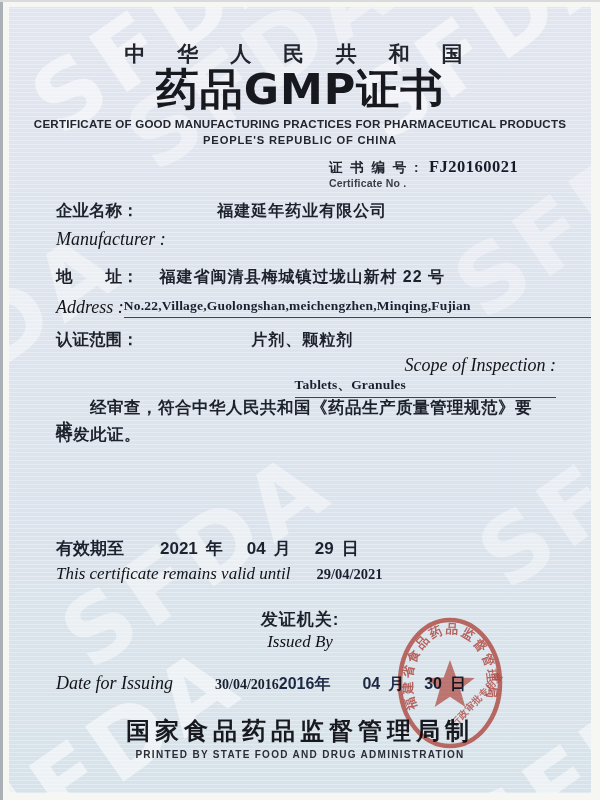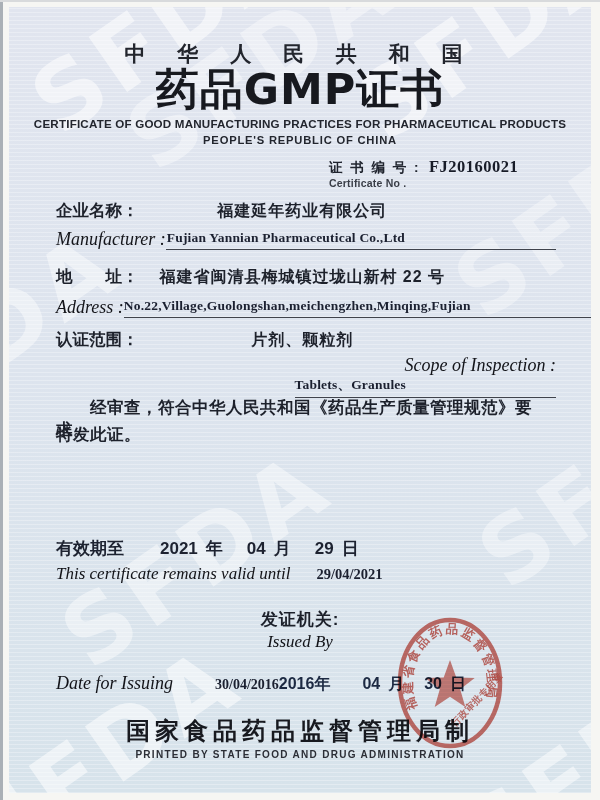--- a/index.html
+++ b/index.html
@@ -121,21 +121,20 @@
       </div>
       <div class="en">Certificate No .</div>
     </div>
 
     <div class="row r1cn">
       <span class="lblcn">企业名称：</span>
       <span class="cnfill">福建延年药业有限公司</span>
     </div>
     <div class="row r1en">
       <span class="lblen">Manufacturer :</span>
-      <span class="fill">Fujian Yannian Pharmaceutical Co.,Ltd</span>
     </div>
 
     <div class="row r2cn">
       <span class="lblcn">地　　址：</span>
       <span class="cnfill">福建省闽清县梅城镇过垅山新村 22 号</span>
     </div>
     <div class="row r2en">
       <span class="lblen">Address :</span>
       <span class="fill">No.22,Village,Guolongshan,meichengzhen,Minqing,Fujian</span>
     </div>

